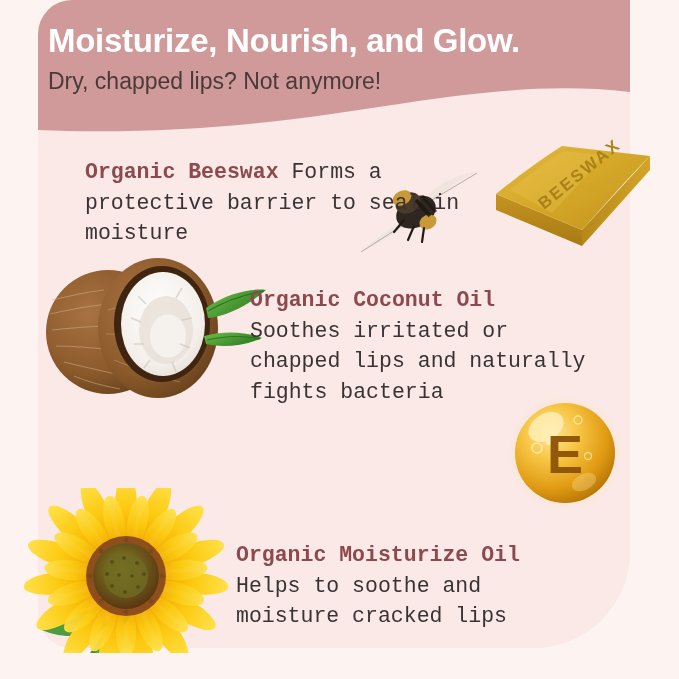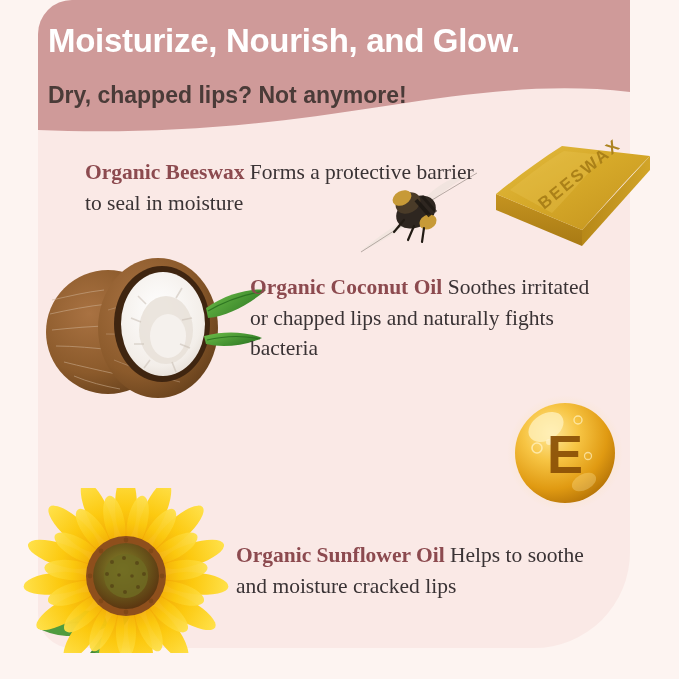--- a/index.html
+++ b/index.html
@@ -55,46 +55,46 @@
     margin: 0;
     font-family: "Liberation Sans", sans-serif;
     font-size: 33px;
     font-weight: 700;
     letter-spacing: -0.3px;
     color: #ffffff;
     line-height: 1.15;
     white-space: nowrap;
   }
   .subhead {
-    margin: 22px 0 0 0;
+    margin: 8px 0 0 0;
     font-family: "Liberation Sans", sans-serif;
     font-size: 23px;
-    font-weight: 700;
+    font-weight: 400;
     color: #4a3b38;
     line-height: 1.2;
     white-space: nowrap;
   }
 
   
   .benefit {
     position: absolute;
     z-index: 5;
-    font-family: Liberation Serif, serif;
+    font-family: Liberation Mono, monospace;
     font-size: 21.5px;
     line-height: 1.42;
     color: #3a3335;
   }
   .benefit .term {
     font-weight: 700;
     color: #8c4a4f;
   }
   .benefit .desc { font-weight: 400; }
 
   #benefit-beeswax   { left: 85px;  top: 157px; width: 400px; }
-  #benefit-coconut   { left: 250px; top: 272px; width: 340px; }
+  #benefit-coconut   { left: 250px; top: 285px; width: 340px; }
   #benefit-vitamin-e { left: 80px;  top: 420px; width: 430px; }
   #benefit-sunflower { left: 236px; top: 540px; width: 350px; }
 
   
   #beeswax-image {
     position: absolute;
     left: 484px;
     top: 118px;
     width: 190px;
     height: 132px;
@@ -171,21 +171,21 @@
     <span class="desc">Forms a protective barrier to seal in moisture</span>
   </div>
 
   <div class="benefit" id="benefit-coconut">
     <span class="term">Organic Coconut Oil</span>
     <span class="desc">Soothes irritated or chapped lips and naturally fights bacteria</span>
   </div>
 
 
   <div class="benefit" id="benefit-sunflower">
-    <span class="term">Organic Sunflower Oil</span>
+    <span class="term">Organic Moisturize Oil</span>
     <span class="desc">Helps to soothe and moisture cracked lips</span>
   </div>
 
   <div id="beeswax-image">
     <svg viewBox="0 0 190 132" aria-hidden="true">
       <defs>
         <linearGradient id="waxTop" x1="0" y1="0" x2="1" y2="1">
           <stop offset="0%" stop-color="#e3bb3f"></stop>
           <stop offset="45%" stop-color="#d6a929"></stop>
           <stop offset="100%" stop-color="#c3921d"></stop>

